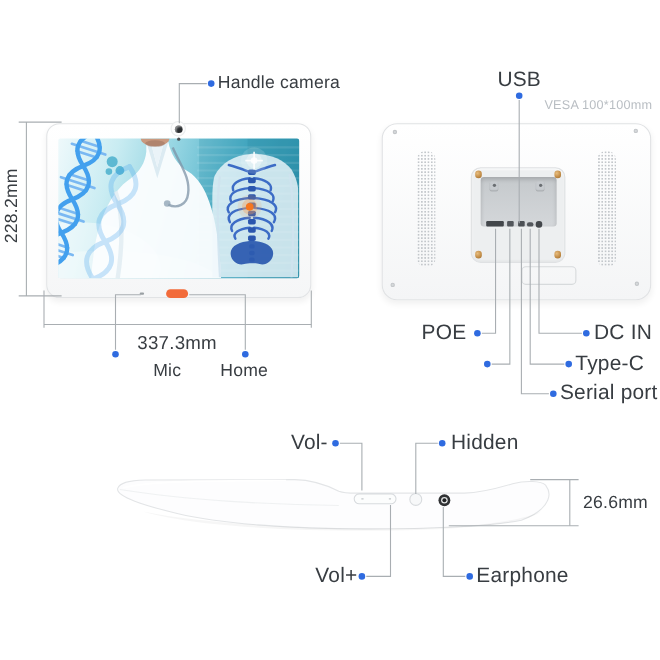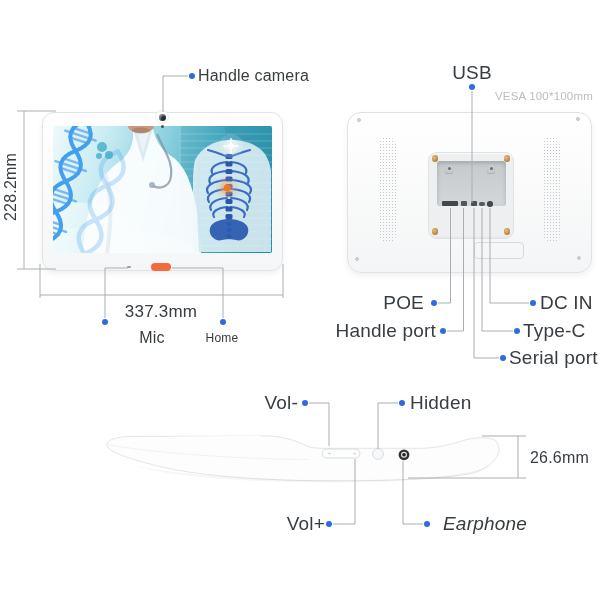--- a/index.html
+++ b/index.html
@@ -275,27 +275,26 @@
   <div class="dot" style="left:220px;top:319px;"></div>
   <div class="dot" style="left:302px;top:400px;"></div>
   <div class="dot" style="left:399px;top:400px;"></div>
   <div class="dot" style="left:326px;top:521px;"></div>
   <div class="dot" style="left:424px;top:521px;"></div>
 
   <div class="lbl" style="left:198px;top:76px;font-size:16px;">Handle camera</div>
   <div class="lbl cx" style="left:472px;top:73px;">USB</div>
   <div class="lbl muted" style="right:7px;top:96px;font-size:11.5px;">VESA 100*100mm</div>
   <div class="lbl" style="right:176px;top:303px;">POE</div>
-  <div class="lbl" style="right:164px;top:331px;">Handle port</div>
   <div class="lbl" style="left:540px;top:303px;">DC IN</div>
   <div class="lbl" style="left:523px;top:331px;">Type-C</div>
   <div class="lbl" style="left:509px;top:358px;text-align:right;">Serial port</div>
   <div class="lbl cx" style="left:104px;top:338px;font-size:16px;margin-left:48px;">Mic</div>
-  <div class="lbl cx" style="left:222px;top:338px;font-size:12px;">Home</div>
+  <div class="lbl cx" style="left:222px;top:338px;font-size:16px;">Home</div>
   <div class="lbl cx" style="left:161px;top:312px;font-size:17px;">337.3mm</div>
   <div class="lbl rot" style="left:11px;top:187px;font-size:16px;">228.2mm</div>
   <div class="lbl" style="right:302px;top:403px;">Vol-</div>
   <div class="lbl" style="left:410px;top:403px;">Hidden</div>
   <div class="lbl" style="right:275px;top:524px;">Vol+</div>
-  <div class="lbl" style="left:443px;top:524px;font-style:italic;">Earphone</div>
+  <div class="lbl" style="left:433px;top:524px;">Earphone</div>
   <div class="lbl" style="left:530px;top:458px;font-size:16px;">26.6mm</div>
 
 </div>
 
 </body></html>

